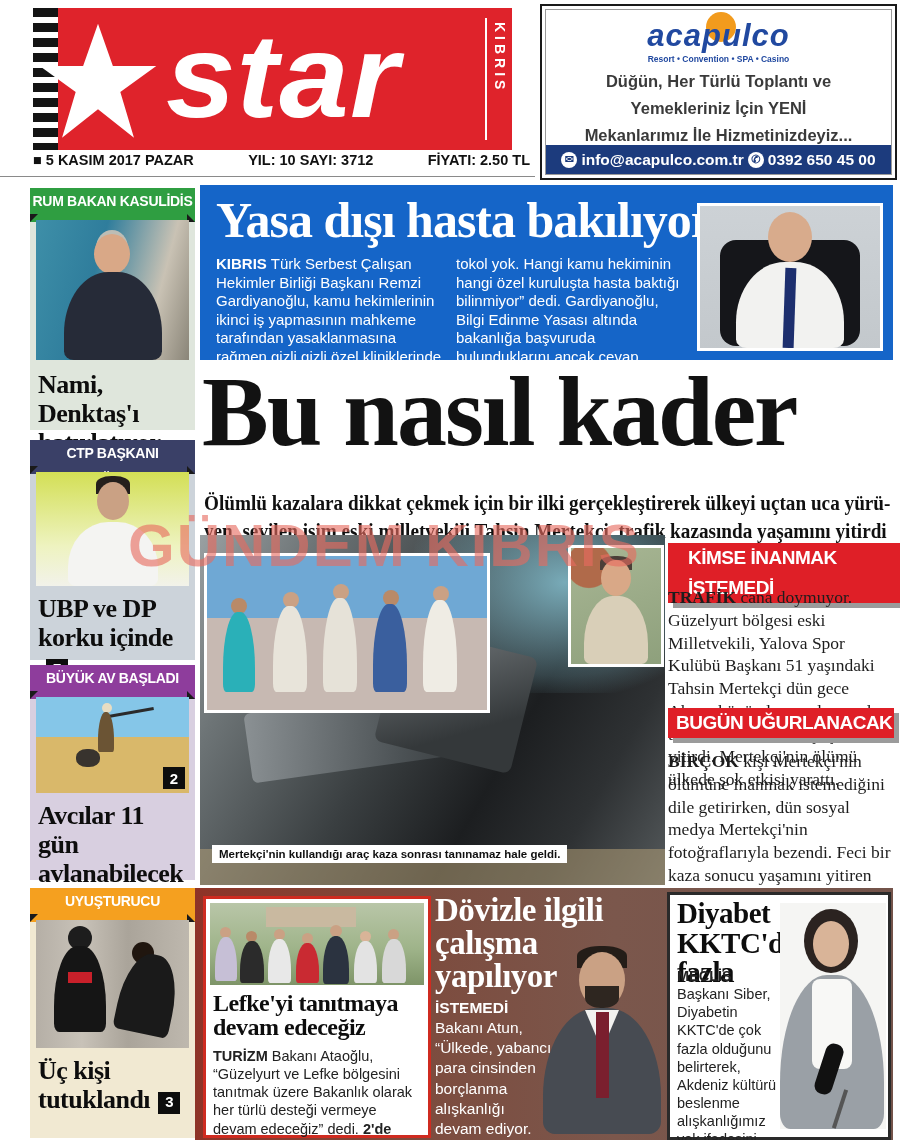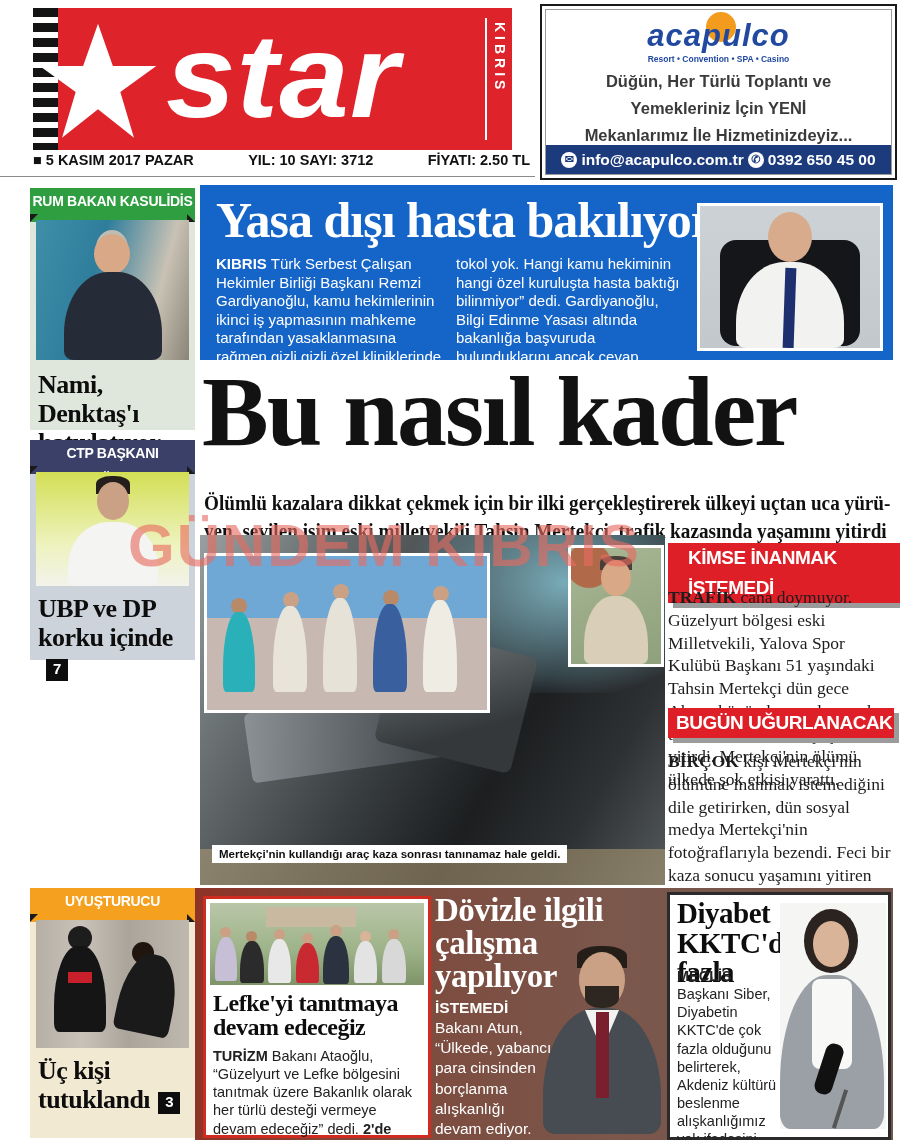--- a/index.html
+++ b/index.html
@@ -129,20 +129,33 @@
     <div class="abs sphoto" style="left:6px;top:32px;right:6px;height:114px;background:linear-gradient(180deg,#d3df55 0,#eef3c0 65%,#f2f2ea 100%);">
       <div class="ph" style="left:60px;top:4px;width:34px;height:18px;background:#241f1c;border-radius:45% 45% 0 0;"></div>
       <div class="ph" style="left:61px;top:10px;width:32px;height:38px;background:#caa184;"></div>
       <div class="pt" style="left:32px;top:50px;width:90px;height:64px;background:#f4f4f2;"></div>
     </div>
     <div class="abs shead" style="left:8px;top:154px;width:150px;">
       <span>UBP ve DP korku içinde</span><span class="badge">7</span>
     </div>
   </div>
 
+  <div class="abs" style="left:30px;top:665px;width:165px;height:215px;background:#d8cfe0;">
+    <div class="kicker k-purple">BÜYÜK AV BAŞLADI</div>
+    <div class="abs fold fl" style="left:0;top:26px;"></div>
+    <div class="abs fold fr" style="right:0;top:26px;"></div>
+    <div class="abs sphoto" style="left:6px;top:32px;right:6px;height:96px;background:linear-gradient(180deg,#85c6e8 0 42%,#d9b86a 42% 100%);">
+      <div class="abs" style="left:72px;top:14px;width:46px;height:3px;background:#2a2a2a;transform:rotate(-10deg);"></div>
+      <div class="ph" style="left:66px;top:6px;width:10px;height:10px;background:#e8ddc2;"></div>
+      <div class="pt" style="left:62px;top:15px;width:16px;height:40px;background:#6b5434;"></div>
+      <div class="ph" style="left:40px;top:52px;width:24px;height:18px;background:#38332e;border-radius:45%;"></div>
+      <div class="abs badge" style="position:absolute;right:4px;bottom:4px;margin:0;">2</div>
+    </div>
+    <div class="abs shead" style="left:8px;top:136px;width:150px;">Avcılar 11 gün avlanabilecek</div>
+  </div>
 
   <div class="abs" style="left:30px;top:888px;width:165px;height:250px;background:#f1e9d2;">
     <div class="kicker k-orange">UYUŞTURUCU OPERASYONU</div>
     <div class="abs fold fl" style="left:0;top:26px;"></div>
     <div class="abs fold fr" style="right:0;top:26px;"></div>
     <div class="abs sphoto" style="left:6px;top:32px;right:6px;height:128px;background:linear-gradient(90deg,#b5afa6 0,#c8c2b8 30%,#aaa49a 60%,#beb8ae 100%);">
       <div class="ph" style="left:32px;top:6px;width:24px;height:24px;background:#1d1d1d;"></div>
       <div class="pt" style="left:18px;top:26px;width:52px;height:86px;background:#151515;"></div>
       <div class="abs" style="left:32px;top:52px;width:24px;height:11px;background:#c8202a;"></div>
       <div class="ph" style="left:96px;top:22px;width:22px;height:22px;background:#20160f;"></div>

